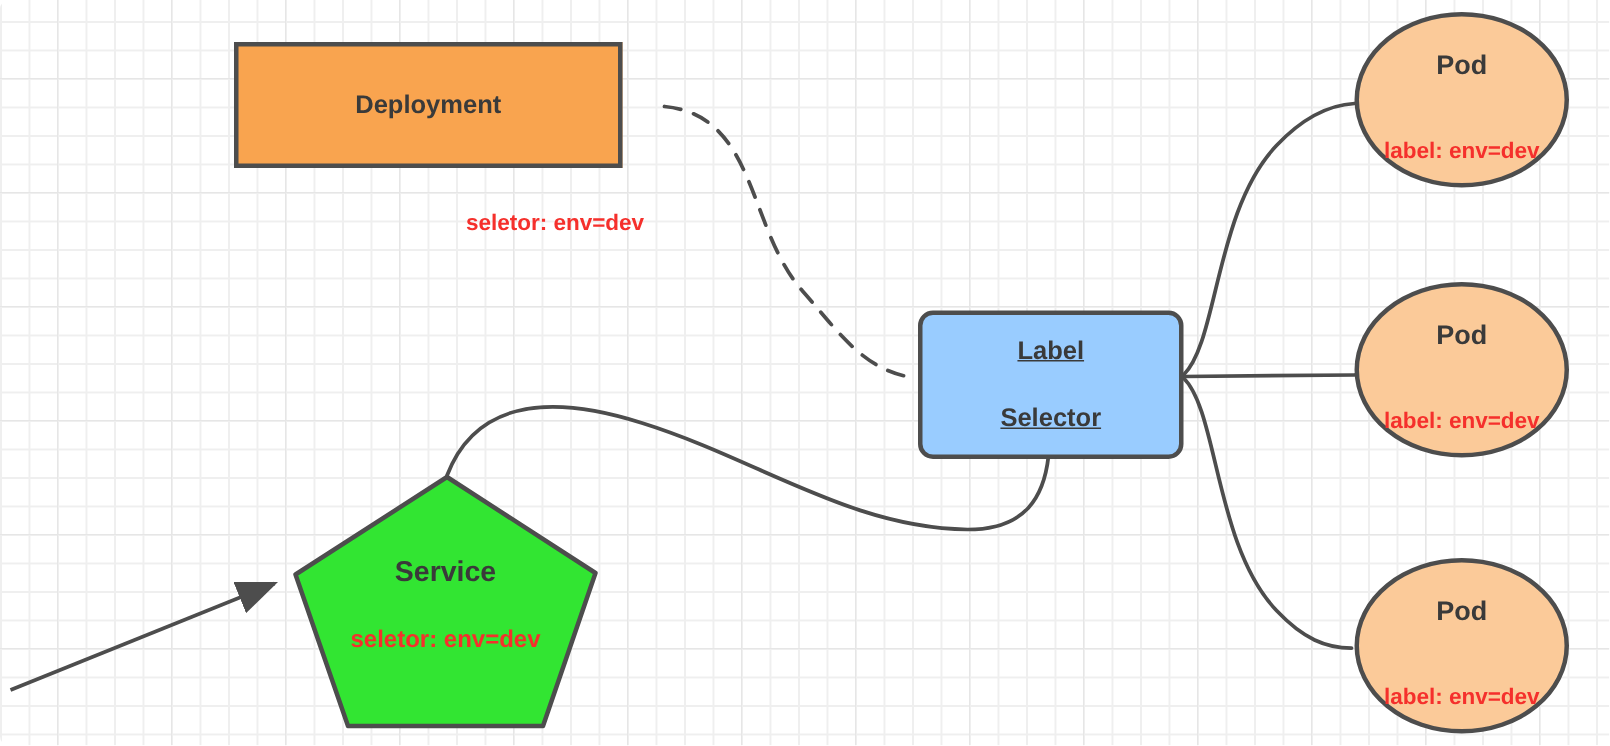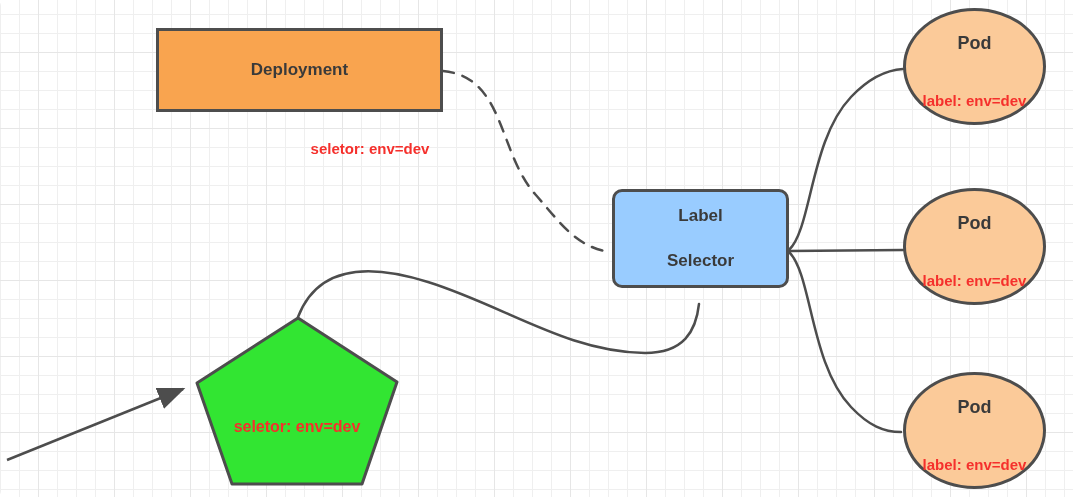--- a/index.html
+++ b/index.html
@@ -35,34 +35,35 @@
     box-sizing: border-box;
     display: flex;
     flex-direction: column;
     align-items: center;
     justify-content: center;
     color: #3a3a3a;
     font-weight: 700;
   }
   #deployment-node {
     left: 156px; top: 28px;
-    width: 287px; height: 84px;
+    width: 259px; height: 84px;
     background: #f9a44f;
     border: 3px solid #4d4d4d;
     font-size: 17px;
   }
   #label-selector-node {
-    left: 612px; top: 189px;
+    left: 612px; top: 207px;
     width: 177px; height: 99px;
     background: #99ccff;
     border: 3px solid #4d4d4d;
     border-radius: 10px;
     font-size: 17px;
     justify-content: space-between;
     padding: 14px 0;
+    text-decoration: underline;
   }
   .pod-node {
     left: 903px;
     width: 143px; height: 117px;
     background: #fbca99;
     border: 3px solid #4d4d4d;
     border-radius: 50%;
     font-size: 18px;
     padding-top: 8px;
     gap: 18px;
@@ -137,20 +138,21 @@
     <span>Deployment</span>
   </div>
 
   <div class="annotation" id="deployment-annotation">seletor:  env=dev</div>
 
   <div class="node" id="label-selector-node">
     <span>Label</span>
     <span>Selector</span>
   </div>
 
+  <div id="service-label">Service</div>
   <div class="annotation" id="service-annotation">seletor:  env=dev</div>
 
   <div class="node pod-node" id="pod-node-1">
     <span>Pod</span>
     <span class="pod-sublabel">label: env=dev</span>
   </div>
 
   <div class="node pod-node" id="pod-node-2">
     <span>Pod</span>
     <span class="pod-sublabel">label: env=dev</span>

